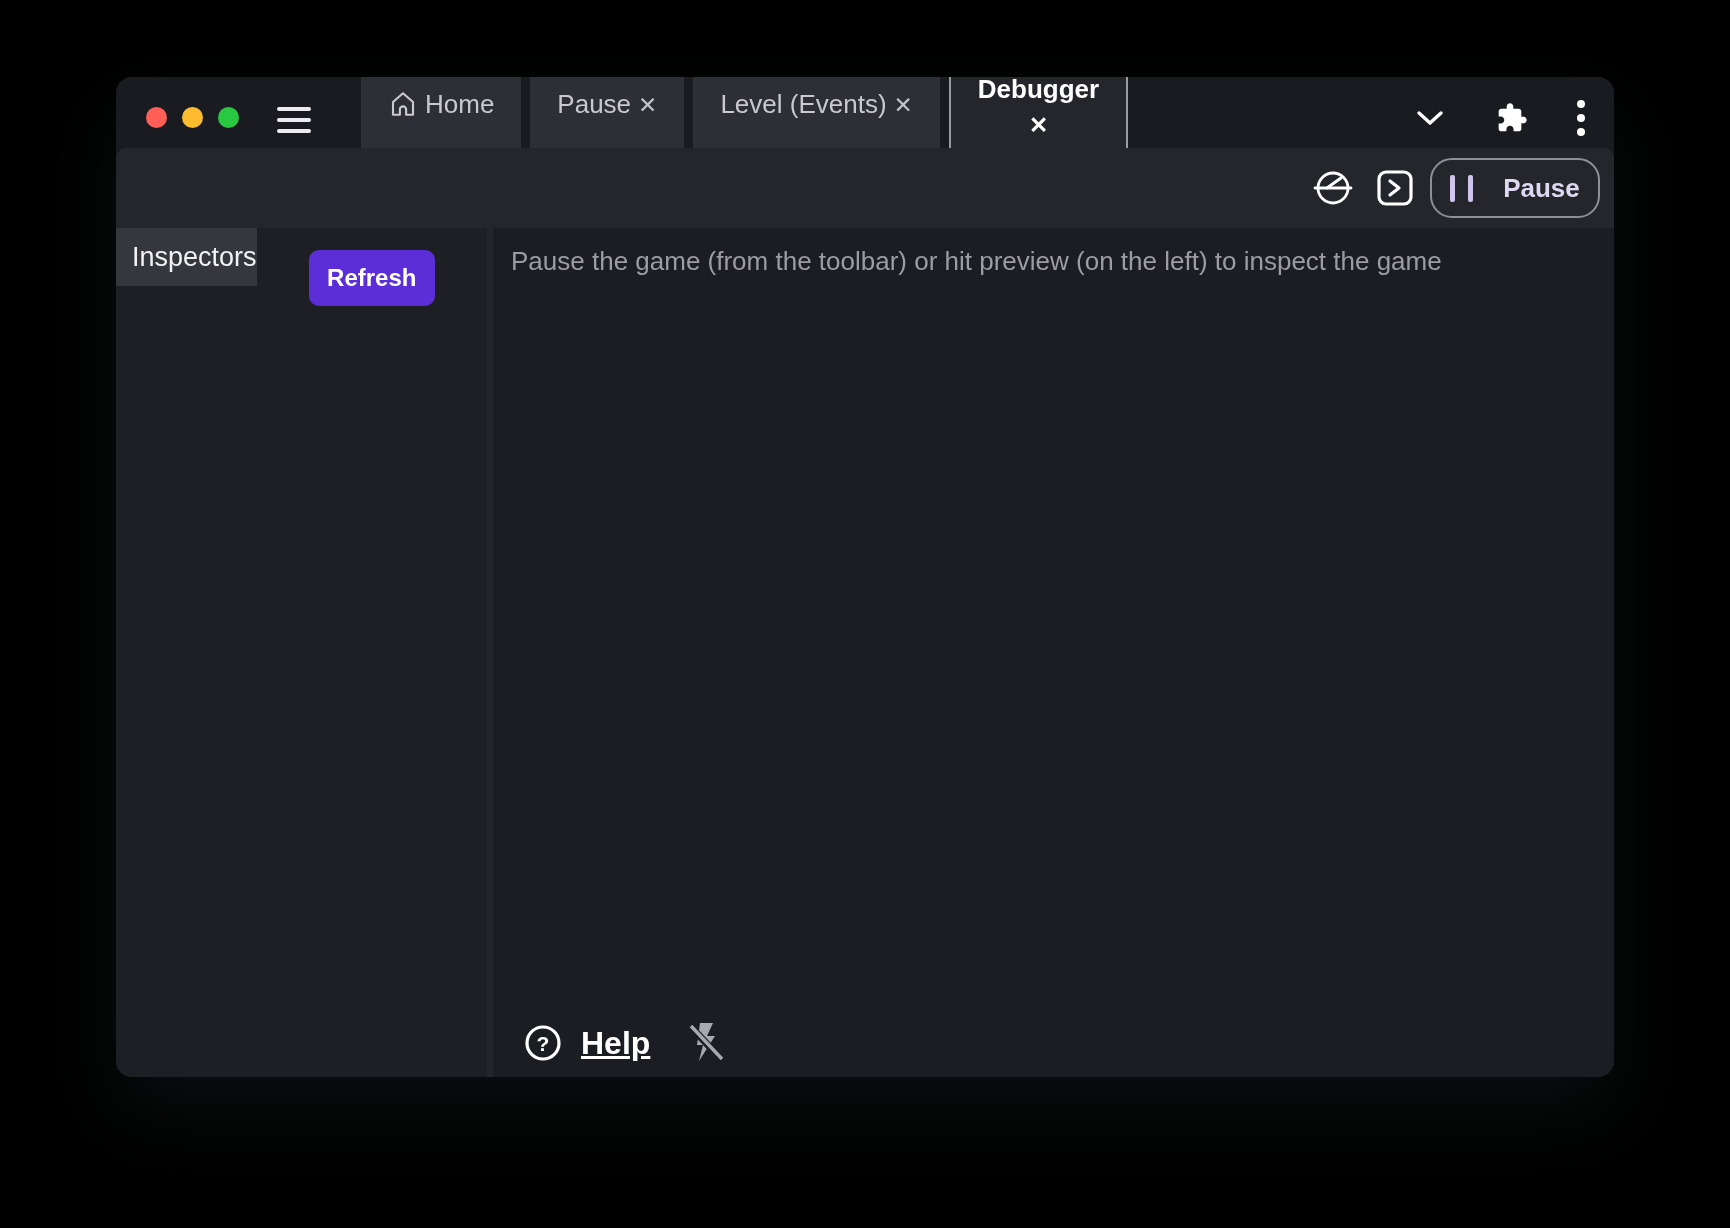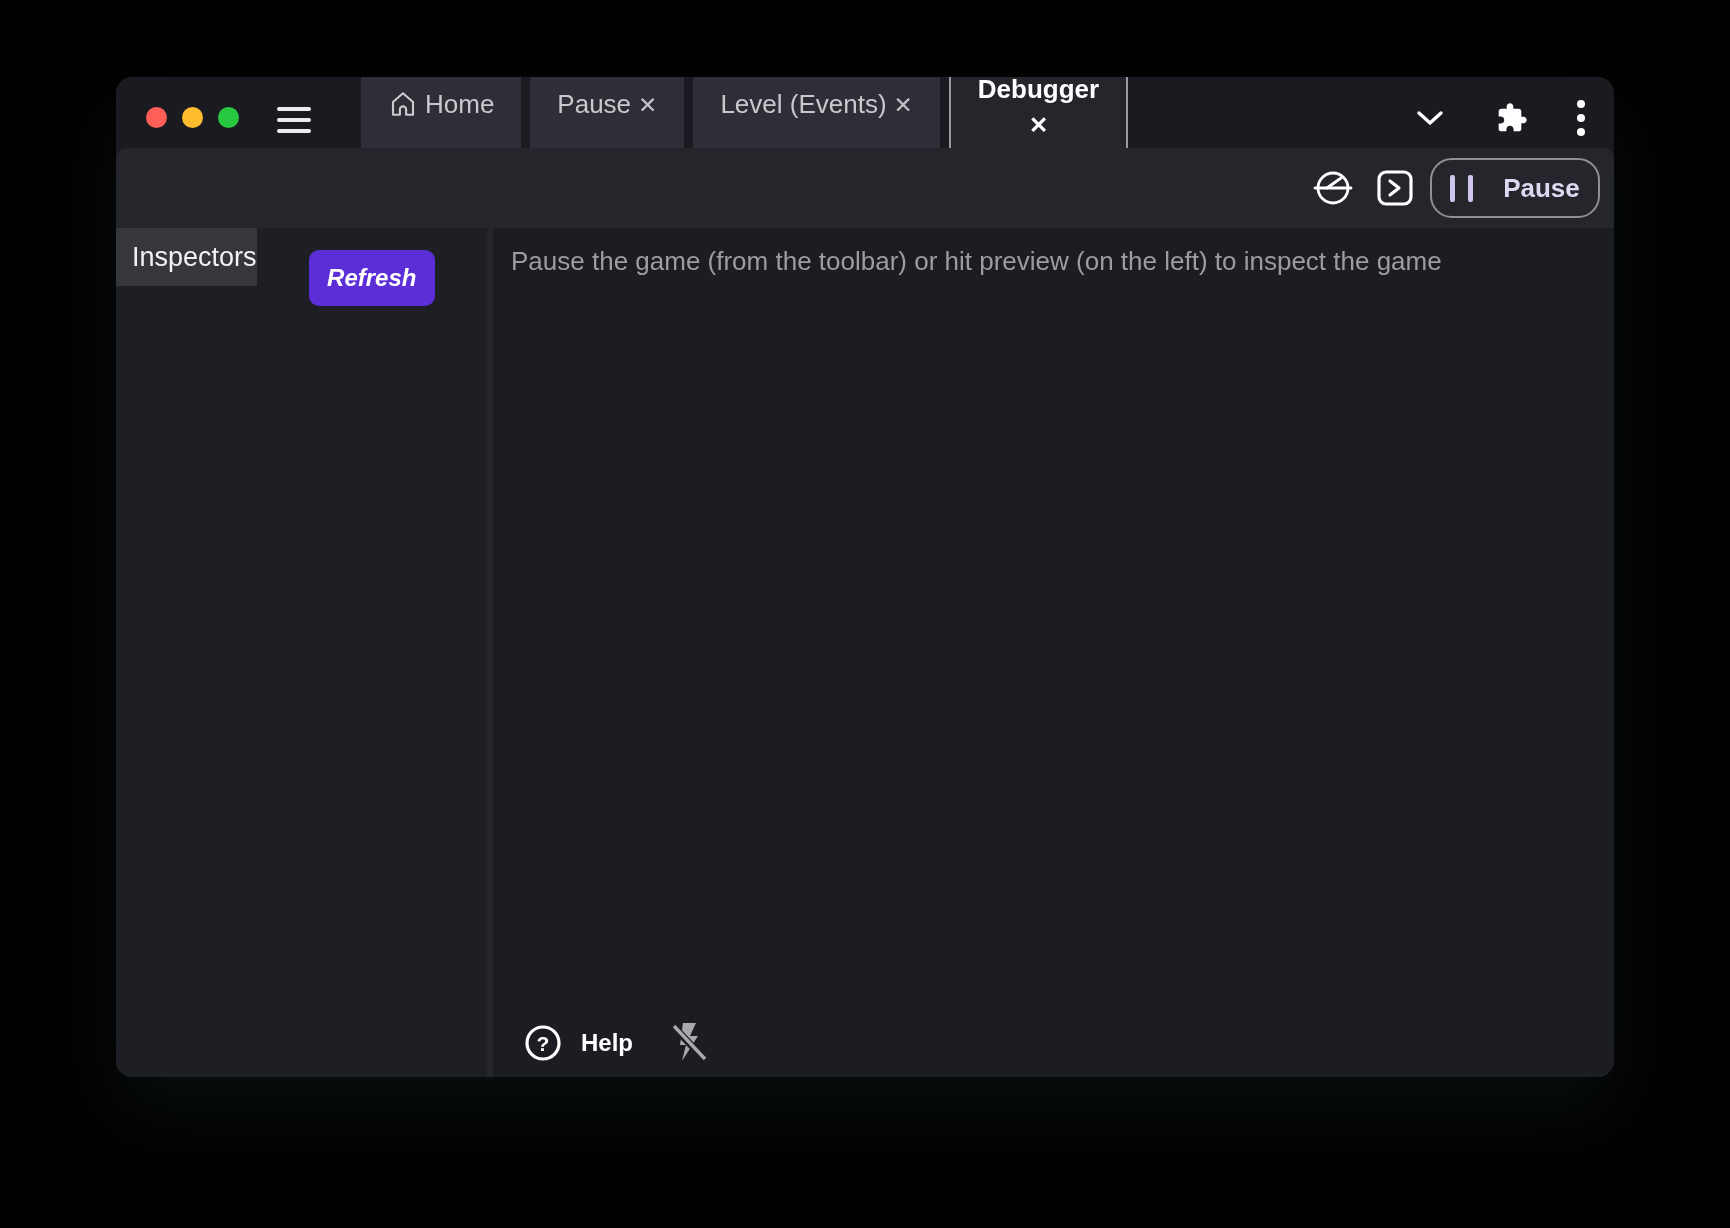--- a/index.html
+++ b/index.html
@@ -35,26 +35,26 @@
   .preview-row{height:82px;background:#2B2C33;border-bottom:2px solid #B7B7BC;display:flex;align-items:center;
     padding:0 24px 0 28px;flex:none;}
   .preview-title{color:#F5F5F7;font-size:27px;font-weight:700;}
   .dd-arrow{margin-left:auto;width:0;height:0;border-left:12px solid transparent;border-right:12px solid transparent;
     border-top:13px solid #F2F2F4;cursor:pointer;}
   .body{flex:1;display:flex;min-height:0;}
   .sidebar{width:371px;flex:none;background:#1D1F25;display:flex;flex-direction:row;}
   .inspectors-row{height:58px;background:#35373D;display:flex;align-items:center;padding-left:16px;flex:none;cursor:pointer;}
   .inspectors-label{color:#F2F2F4;font-size:27px;font-weight:500;}
   .refresh-btn{margin:22px auto 0;width:126px;height:56px;border:none;border-radius:10px;background:#5B2ED7;
-    color:#FFFFFF;font-size:24px;font-weight:700;cursor:pointer;font-family:inherit;font-style:italic;}
+    color:#FFFFFF;font-size:24px;font-weight:700;cursor:pointer;font-family:inherit;}
   .vdivider{width:6px;flex:none;background:#25262C;}
   .main{flex:1;background:#1B1D23;position:relative;padding:18px 0 0 18px;}
   .empty-msg{color:#9C9CA2;font-size:26px;}
   .bottom-row{position:absolute;left:30px;bottom:12px;display:flex;align-items:center;gap:18px;}
-  .help-label{color:#FFFFFF;font-size:24px;font-weight:700;}
+  .help-label{color:#FFFFFF;font-size:32px;font-weight:700;text-decoration:underline;}
   .flash-wrap{margin-left:20px;cursor:pointer;display:flex;align-items:center;}
   svg{display:block;}
 </style>
 </head>
 <body>
 
 <div class="canvas">
   <div class="window">
 
     <div class="tabstrip">

